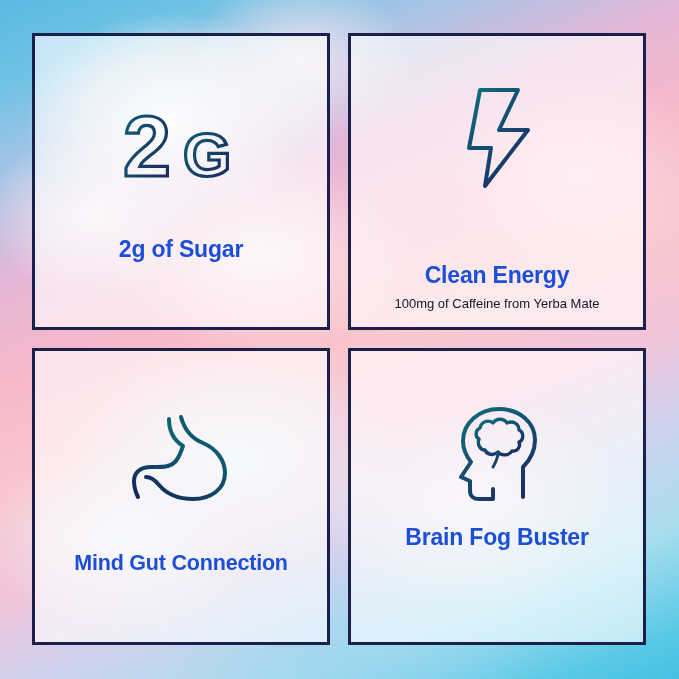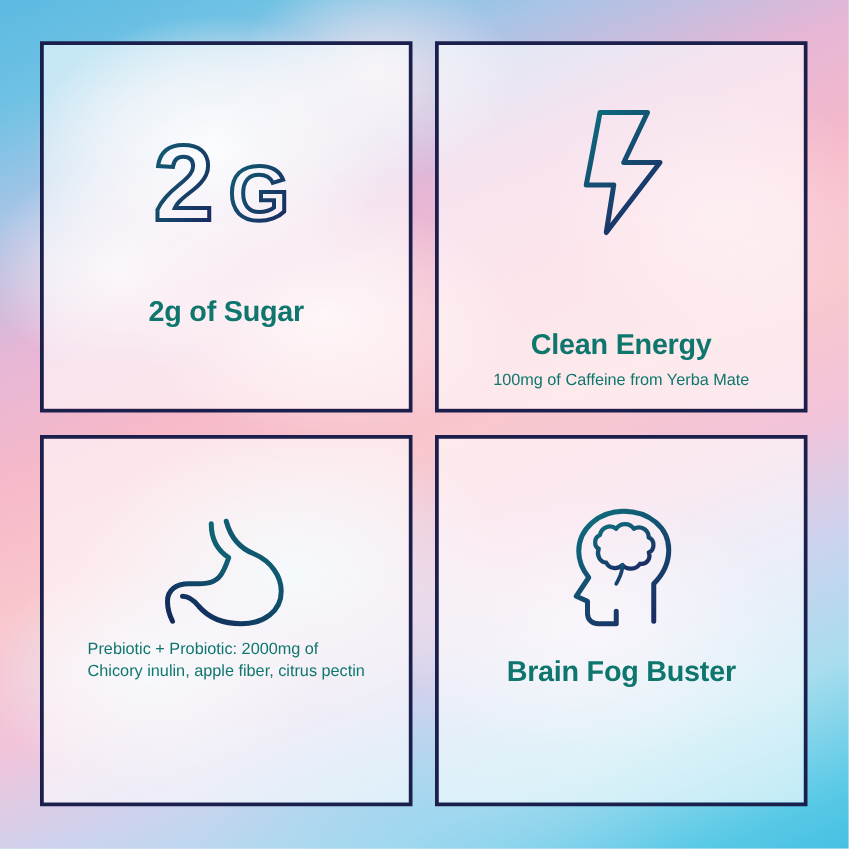--- a/index.html
+++ b/index.html
@@ -104,33 +104,33 @@
   .icon-wrap {
     display: flex;
     align-items: center;
     justify-content: center;
     width: 100%;
   }
   .icon-wrap svg { display: block; overflow: visible; }
 
   
   .title {
-    color: #0f766e;
+    color: #1d4ed8;
     font-weight: bold;
     font-size: 23px;
     letter-spacing: -0.2px;
     text-align: center;
     line-height: 1.15;
     white-space: nowrap;
   }
   .title.small { font-size: 21.5px; }
   .subtitle {
-    color: #0f766e;
+    color: #0f172a;
     font-size: 13px;
-    text-align: left;
+    text-align: right;
     line-height: 1.35;
     margin-top: 7px;
     padding: 0 8px;
   }
 
   
   .p-sugar  .icon-wrap { margin-top: 66px; }
   .p-sugar  .title     { margin-top: 42px; }
 
   .p-energy .icon-wrap { margin-top: 50px; }
@@ -218,24 +218,21 @@
       <div class="panel-inner">
         <div class="icon-wrap">
           <svg width="112" height="90" viewBox="0 0 112 90">
             <path d="M44 6 C44 20 50 28 58 33 C56 39 54 45 50 49 C44 55 35 54 26 54
                      C16 54 9 59 9 68 C9 76 13 84 13 84" fill="none" stroke="url(#gradStomach)" stroke-width="4" stroke-linecap="round" stroke-linejoin="round"></path>
             <path d="M56 4 C60 19 68 26 78 30 C92 36 100 48 100 60
                      C100 76 86 86 68 86 C50 86 40 79 34 72
                      C30 67 25 64 21 64" fill="none" stroke="url(#gradStomach)" stroke-width="4" stroke-linecap="round" stroke-linejoin="round"></path>
           </svg>
         </div>
-        <div class="subtitle">
-          <div>Prebiotic + Probiotic: 2000mg of</div>
-          <div>Chicory inulin, apple fiber, citrus pectin</div>
-        </div>
+        <div class="title small">Mind Gut Connection</div>
       </div>
     </div>
 
     <div class="panel p-brain">
       <div class="panel-wash"></div>
       <div class="panel-inner">
         <div class="icon-wrap">
           <svg width="96" height="98" viewBox="0 0 96 98">
 
             <path d="M74 92 L74 62 C82 54 86 44 86 35 C86 17 70 4 50 4

